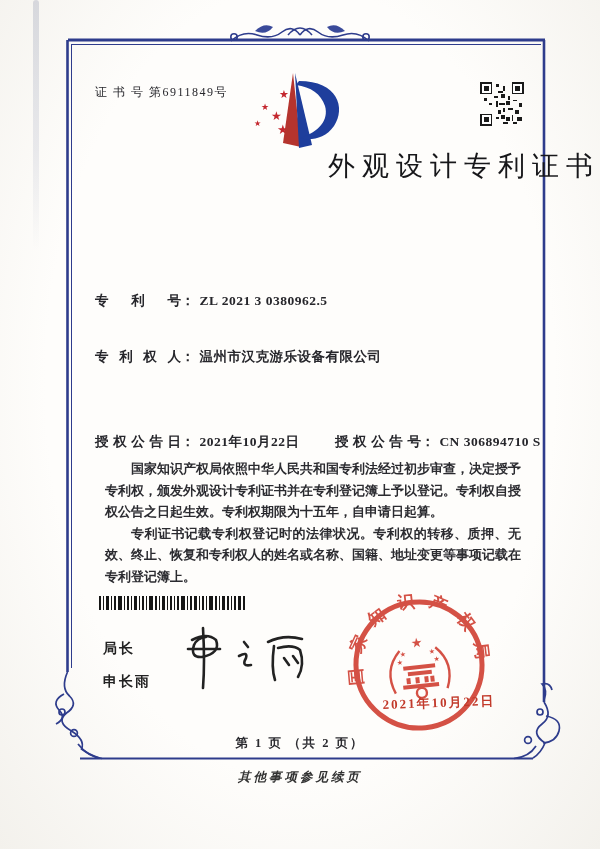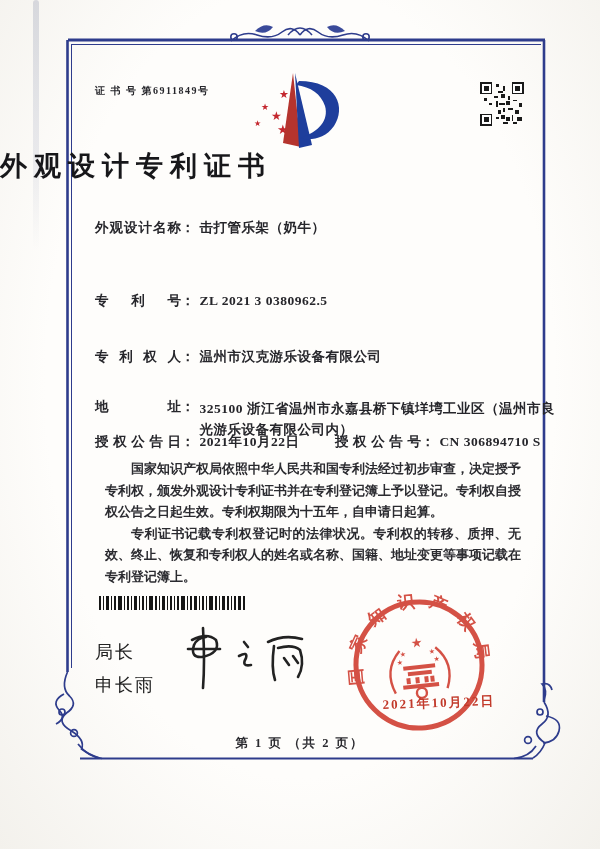--- a/index.html
+++ b/index.html
@@ -11,33 +11,33 @@
   }
   .page{
     position:absolute;inset:0;
     background:
       radial-gradient(ellipse at 50% 45%, #fefdfb 60%, #f3f1ec 100%);
   }
   .photo-shade{position:absolute;left:33px;top:0;width:6px;height:250px;
     background:linear-gradient(180deg,#9aa0b5 0%,#c6c9d6 60%,transparent 100%);
     opacity:.35;border-radius:3px;}
   .abs{position:absolute;}
-  .cert-number{left:95px;top:84px;font-size:10px;font-weight:bold;letter-spacing:1.5px;color:#26262b;text-align:right;}
-  .title{left:0;right:0;top:148px;text-align:left;font-size:27px;font-weight:bold;
+  .cert-number{left:95px;top:84px;font-size:12px;font-weight:normal;letter-spacing:1.5px;color:#26262b;text-align:right;}
+  .title{left:0;right:0;top:148px;text-align:right;font-size:27px;font-weight:normal;
     letter-spacing:7px;color:#17171a;}
   .row{left:95px;font-size:13.5px;font-weight:bold;white-space:nowrap;color:#26262b;}
   .lbl{display:inline-block;width:86px;text-align:justify;text-align-last:justify;}
   .colon{display:inline-block;}
   .val{margin-left:5px;letter-spacing:.5px;}
   .val.wrap{white-space:normal;display:inline-block;width:366px;vertical-align:top;line-height:21px;}
   .group2{margin-left:32px;}
   .paras{left:95px;top:458px;width:416px;font-size:13px;line-height:21.5px;
     text-align:justify;color:#2b2b30;font-weight:600;margin-left:10px;}
   .paras p{margin:0;text-indent:2em;}
-  .officer{left:95px;font-size:18px;font-weight:normal;letter-spacing:2px;color:#222;}
+  .officer{left:103px;font-size:14px;font-weight:bold;letter-spacing:2px;color:#222;}
   .seal-date{left:342px;top:694px;width:194px;text-align:center;color:#c23a2b;
     font-size:13px;font-weight:bold;letter-spacing:2px;transform:rotate(-2deg);z-index:5;}
   .page-note{left:0;right:0;top:735px;text-align:center;font-size:12.5px;font-weight:600;letter-spacing:2px;color:#2b2b30;font-family:Liberation Serif, serif;}
   .footer-note{left:0;right:0;top:769px;text-align:center;font-size:12.5px;font-style:italic;
     font-weight:600;letter-spacing:3px;color:#333;}
   svg{display:block;}
 </style>
 </head>
 <body>
 
@@ -116,31 +116,25 @@
     <g fill="#1a1a1a">
       <rect x="2" y="2" width="3" height="3"></rect>
         <rect x="20" y="2" width="3" height="3"></rect>
         <rect x="2" y="20" width="3" height="3"></rect>
       <path d="M9,1h2v2h-2z M13,2h1v3h-1z M10,5h3v1h-3z M8,8h2v1h-2z M12,7h2v2h-2z M16,8h1v2h-1z M2,9h2v2h-2z M5,12h2v1h-2z M9,11h1v3h-1z M11,12h3v1h-3z M15,11h2v2h-2z M19,10h2v1h-2z M22,12h2v2h-2z M10,16h2v2h-2z M13,15h1v2h-1z M16,15h3v1h-3z M20,16h2v2h-2z M9,20h2v1h-2z M12,19h2v2h-2z M15,20h2v2h-2z M18,19h1v3h-1z M21,20h3v2h-3z M19,23h2v1h-2z M13,23h3v1h-3z"></path>
     </g>
   </svg>
 
   <div class="abs title">外观设计专利证书</div>
 
-  <div class="abs row" style="top:219px">
-    <span class="lbl">外观设计名称</span><span class="colon">：</span><span class="val">击打管乐架（奶牛）</span>
-  </div>
   <div class="abs row" style="top:292px">
     <span class="lbl">专利号</span><span class="colon">：</span><span class="val">ZL 2021 3 0380962.5</span>
   </div>
   <div class="abs row" style="top:348px">
     <span class="lbl">专利权人</span><span class="colon">：</span><span class="val">温州市汉克游乐设备有限公司</span>
-  </div>
-  <div class="abs row" style="top:398px">
-    <span class="lbl">地址</span><span class="colon">：</span><span class="val wrap">325100 浙江省温州市永嘉县桥下镇垟塆工业区（温州市良光游乐设备有限公司内）</span>
   </div>
   <div class="abs row" style="top:433px">
     <span><span class="lbl">授权公告日</span><span class="colon">：</span><span class="val">2021年10月22日</span></span>
     <span class="group2"><span class="lbl">授权公告号</span><span class="colon">：</span><span class="val">CN 306894710 S</span></span>
   </div>
 
   <div class="abs paras">
     <p>国家知识产权局依照中华人民共和国专利法经过初步审查，决定授予专利权，颁发外观设计专利证书并在专利登记簿上予以登记。专利权自授权公告之日起生效。专利权期限为十五年，自申请日起算。</p>
     <p>专利证书记载专利权登记时的法律状况。专利权的转移、质押、无效、终止、恢复和专利权人的姓名或名称、国籍、地址变更等事项记载在专利登记簿上。</p>
   </div>
@@ -230,14 +224,15 @@
         <path d="M-26,22 q-10,-24 8,-42" fill="none" stroke-width="2.4"></path>
         <path d="M26,22 q10,-24 -8,-42" fill="none" stroke-width="2.4"></path>
       </g>
     </g>
   </svg>
 
   <div class="abs seal-date">2021年10月22日</div>
 
   <div class="abs page-note">第 1 页 （共 2 页）</div>
 
+  <div class="abs footer-note">其他事项参见续页</div>
 
 </div>
 
 </body></html>

